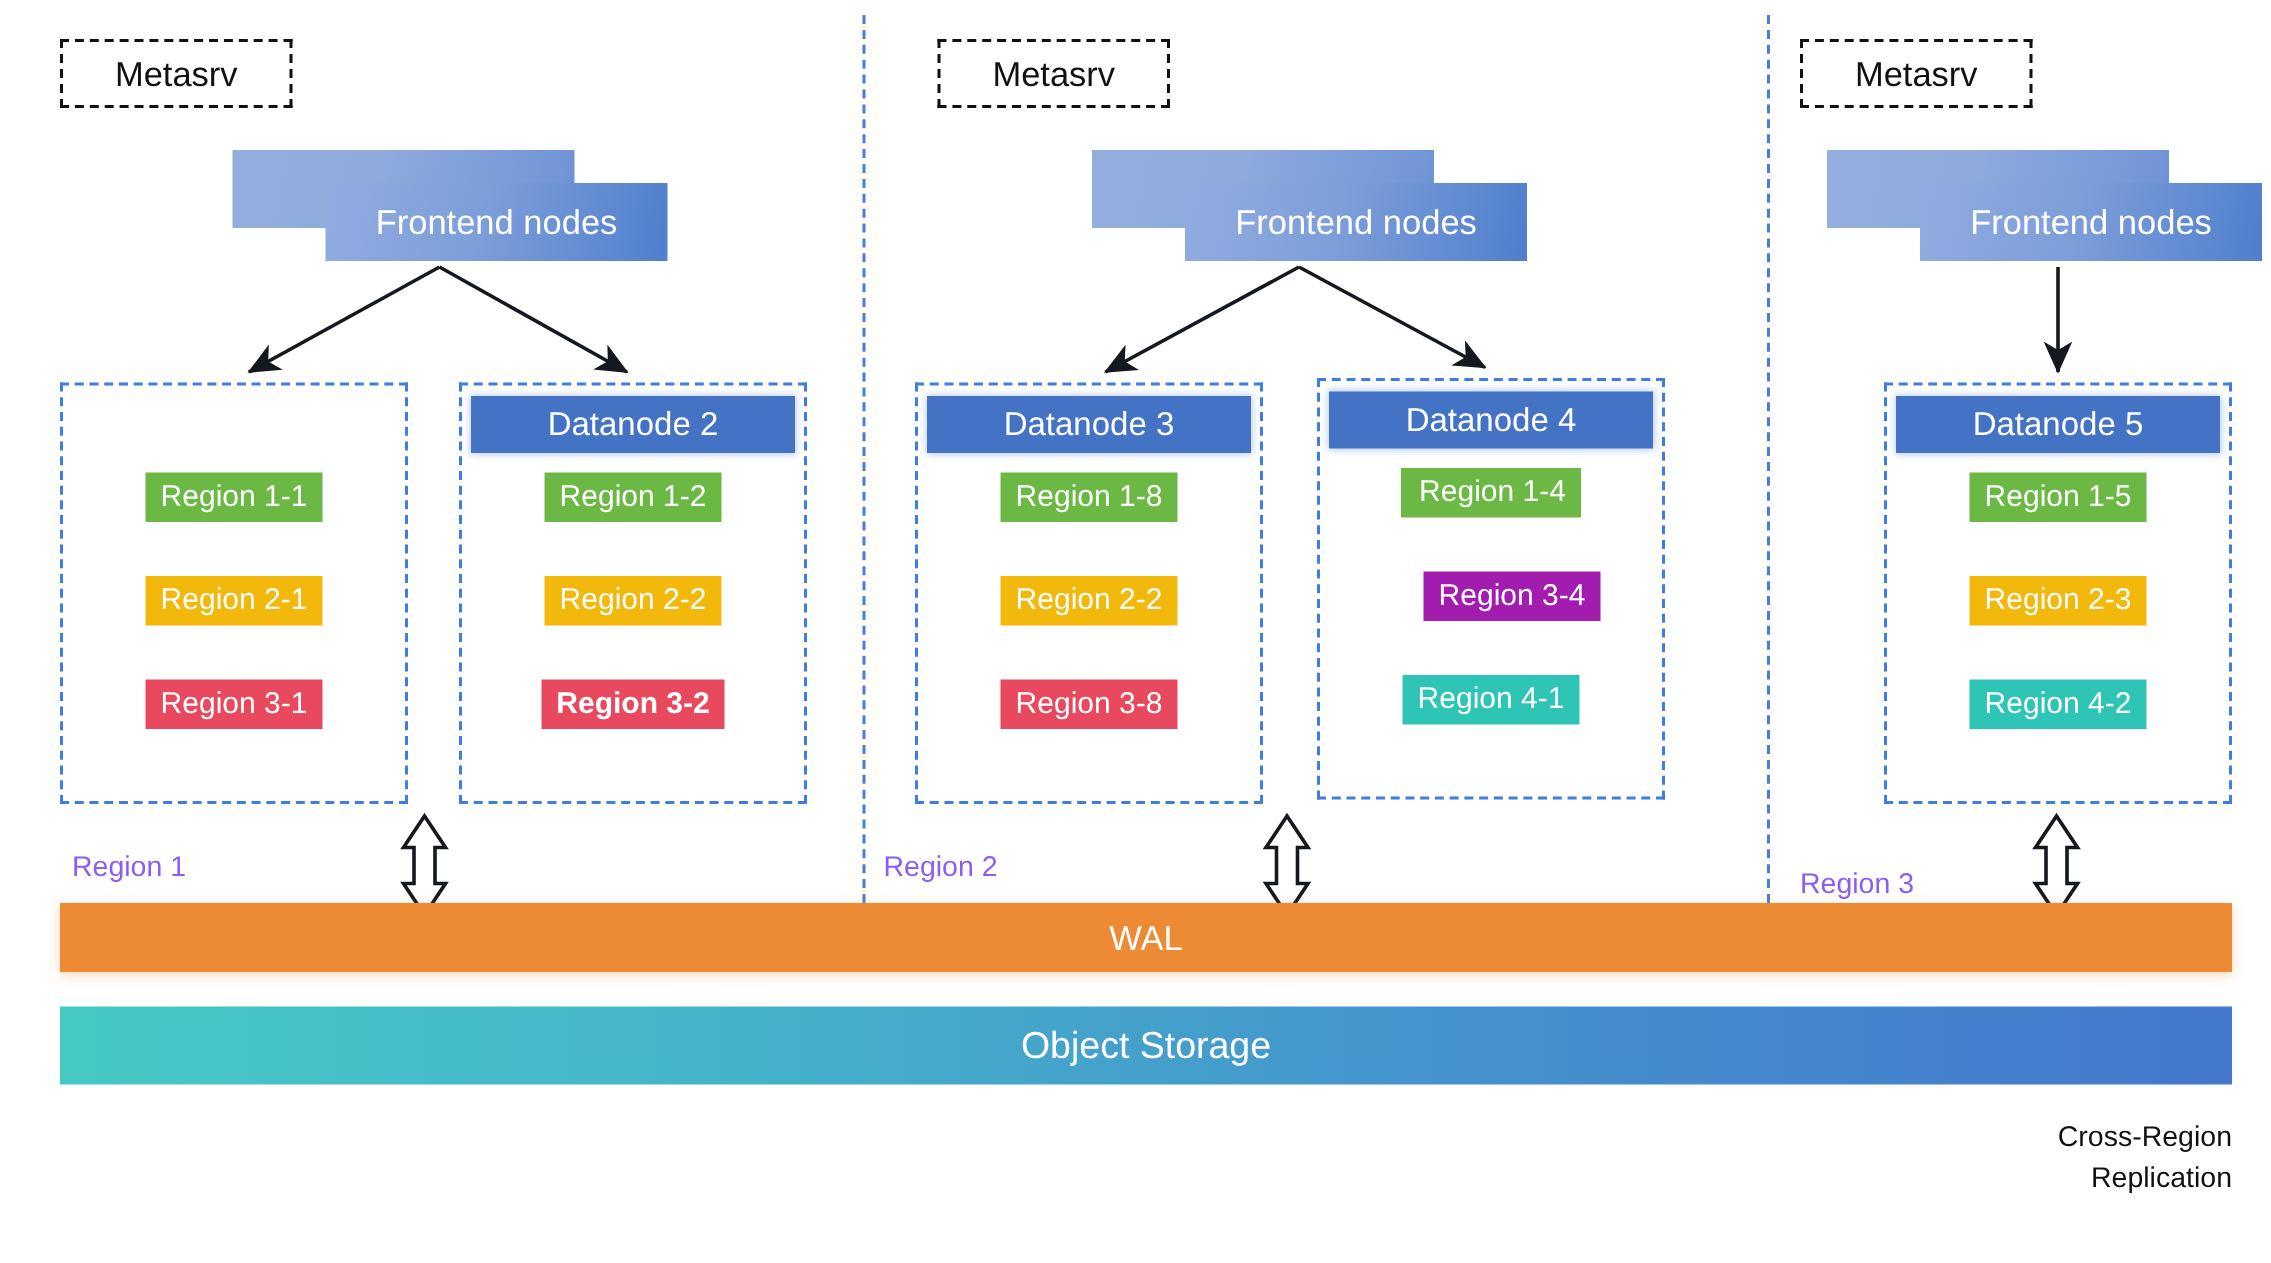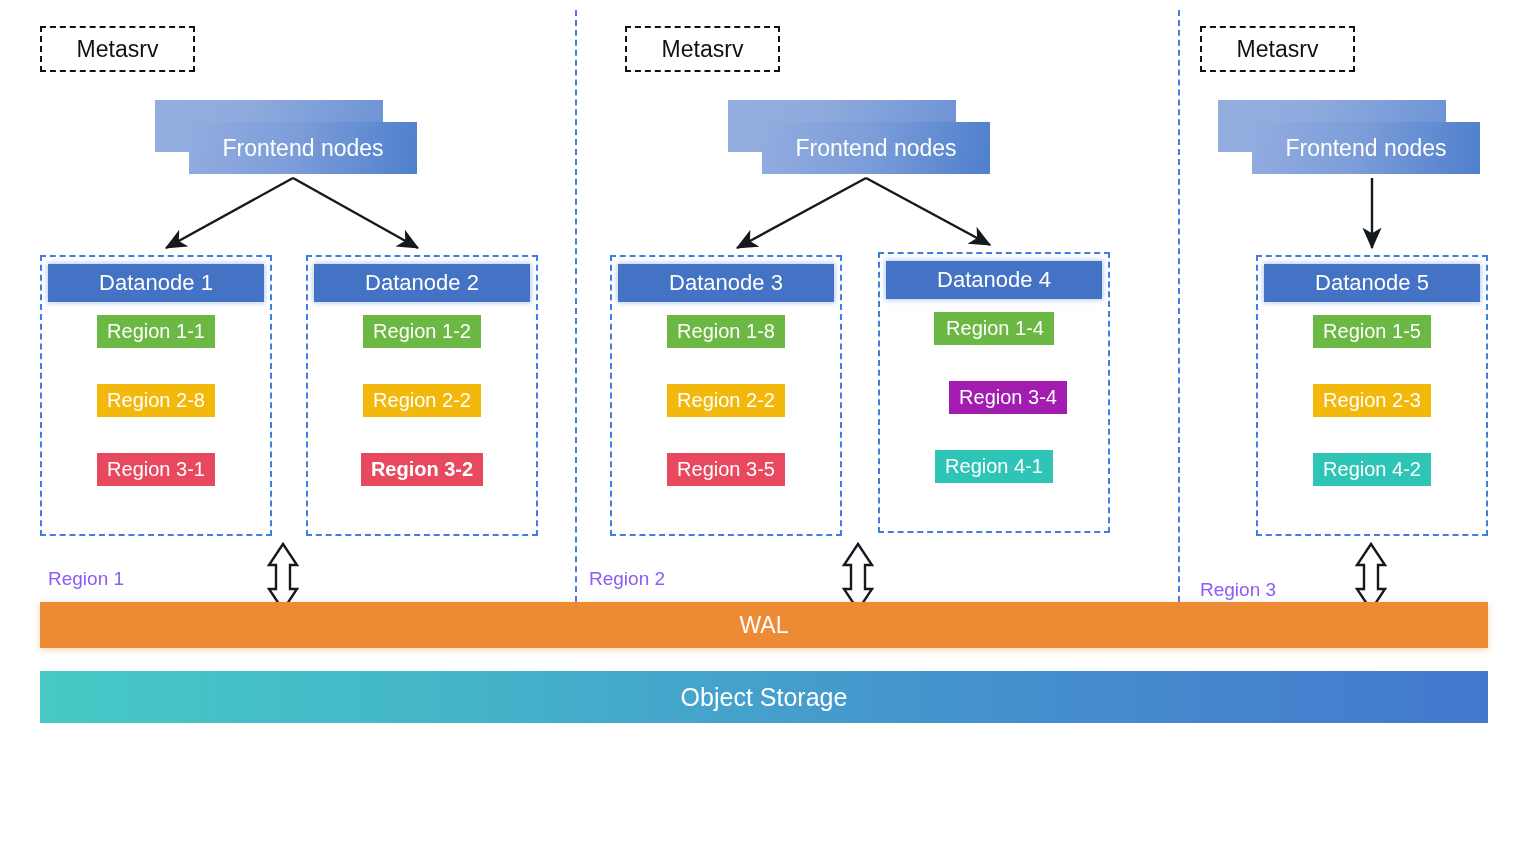--- a/index.html
+++ b/index.html
@@ -46,21 +46,21 @@
   .frontend .sheet-back {
     position: absolute;
     left: 0;
     top: 0;
     width: 228px;
     height: 52px;
     background: linear-gradient(100deg, #93aede 0%, #8fabdd 40%, #6e93d6 100%);
   }
   .frontend .sheet-front {
     position: absolute;
-    left: 34px;
+    left: 62px;
     top: 22px;
     width: 228px;
     height: 52px;
     background: linear-gradient(100deg, #92ace0 0%, #7d9ed9 45%, #4f7fcd 100%);
     display: flex;
     align-items: center;
     justify-content: center;
     color: #ffffff;
     font-size: 23px;
     white-space: nowrap;
@@ -170,26 +170,23 @@
   </div>
 
   <div class="frontend" style="left:155px; top:100px; width:280px; height:76px;">
     <div class="sheet-back"></div>
     <div class="sheet-front">
       <span>Frontend nodes</span>
     </div>
   </div>
 
   <div class="datanode-box" style="left:40px; top:255px; width:232px; height:281px;">
-    <div class="datanode-header">
-      <span>Datanode 1</span>
-    </div>
     <div class="region-list">
       <div class="region-chip" style="background:#6cb845;"><span>Region 1-1</span></div>
-      <div class="region-chip" style="background:#f2b90c;"><span>Region 2-8</span></div>
+      <div class="region-chip" style="background:#f2b90c;"><span>Region 2-1</span></div>
       <div class="region-chip" style="background:#e8495e;"><span>Region 3-1</span></div>
     </div>
   </div>
 
   <div class="datanode-box" style="left:306px; top:255px; width:232px; height:281px;">
     <div class="datanode-header">
       <span>Datanode 2</span>
     </div>
     <div class="region-list">
       <div class="region-chip" style="background:#6cb845;"><span>Region 1-2</span></div>
@@ -213,21 +210,21 @@
     </div>
   </div>
 
   <div class="datanode-box" style="left:610px; top:255px; width:232px; height:281px;">
     <div class="datanode-header">
       <span>Datanode 3</span>
     </div>
     <div class="region-list">
       <div class="region-chip" style="background:#6cb845;"><span>Region 1-8</span></div>
       <div class="region-chip" style="background:#f2b90c;"><span>Region 2-2</span></div>
-      <div class="region-chip" style="background:#e8495e;"><span>Region 3-5</span></div>
+      <div class="region-chip" style="background:#e8495e;"><span>Region 3-8</span></div>
     </div>
   </div>
 
   <div class="datanode-box" style="left:878px; top:252px; width:232px; height:281px;">
     <div class="datanode-header">
       <span>Datanode 4</span>
     </div>
     <div class="region-list">
       <div class="region-chip" style="background:#6cb845;padding-left:12px;"><span>Region 1-4</span></div>
       <div class="region-chip" style="background:#a21caf;margin-left:28px;"><span>Region 3-4</span></div>
@@ -292,14 +289,18 @@
   </svg>
 
   <div class="bar bar-wal" style="left:40px; top:602px; width:1448px; height:46px;">
     <span>WAL</span>
   </div>
 
   <div class="bar bar-object" style="left:40px; top:671px; width:1448px; height:52px;">
     <span>Object Storage</span>
   </div>
 
+  <div class="cross-region" style="left:1190px; top:745px; width:298px;">
+    <div>Cross-Region</div>
+    <div>Replication</div>
+  </div>
 
 </div>
 
 </body></html>

